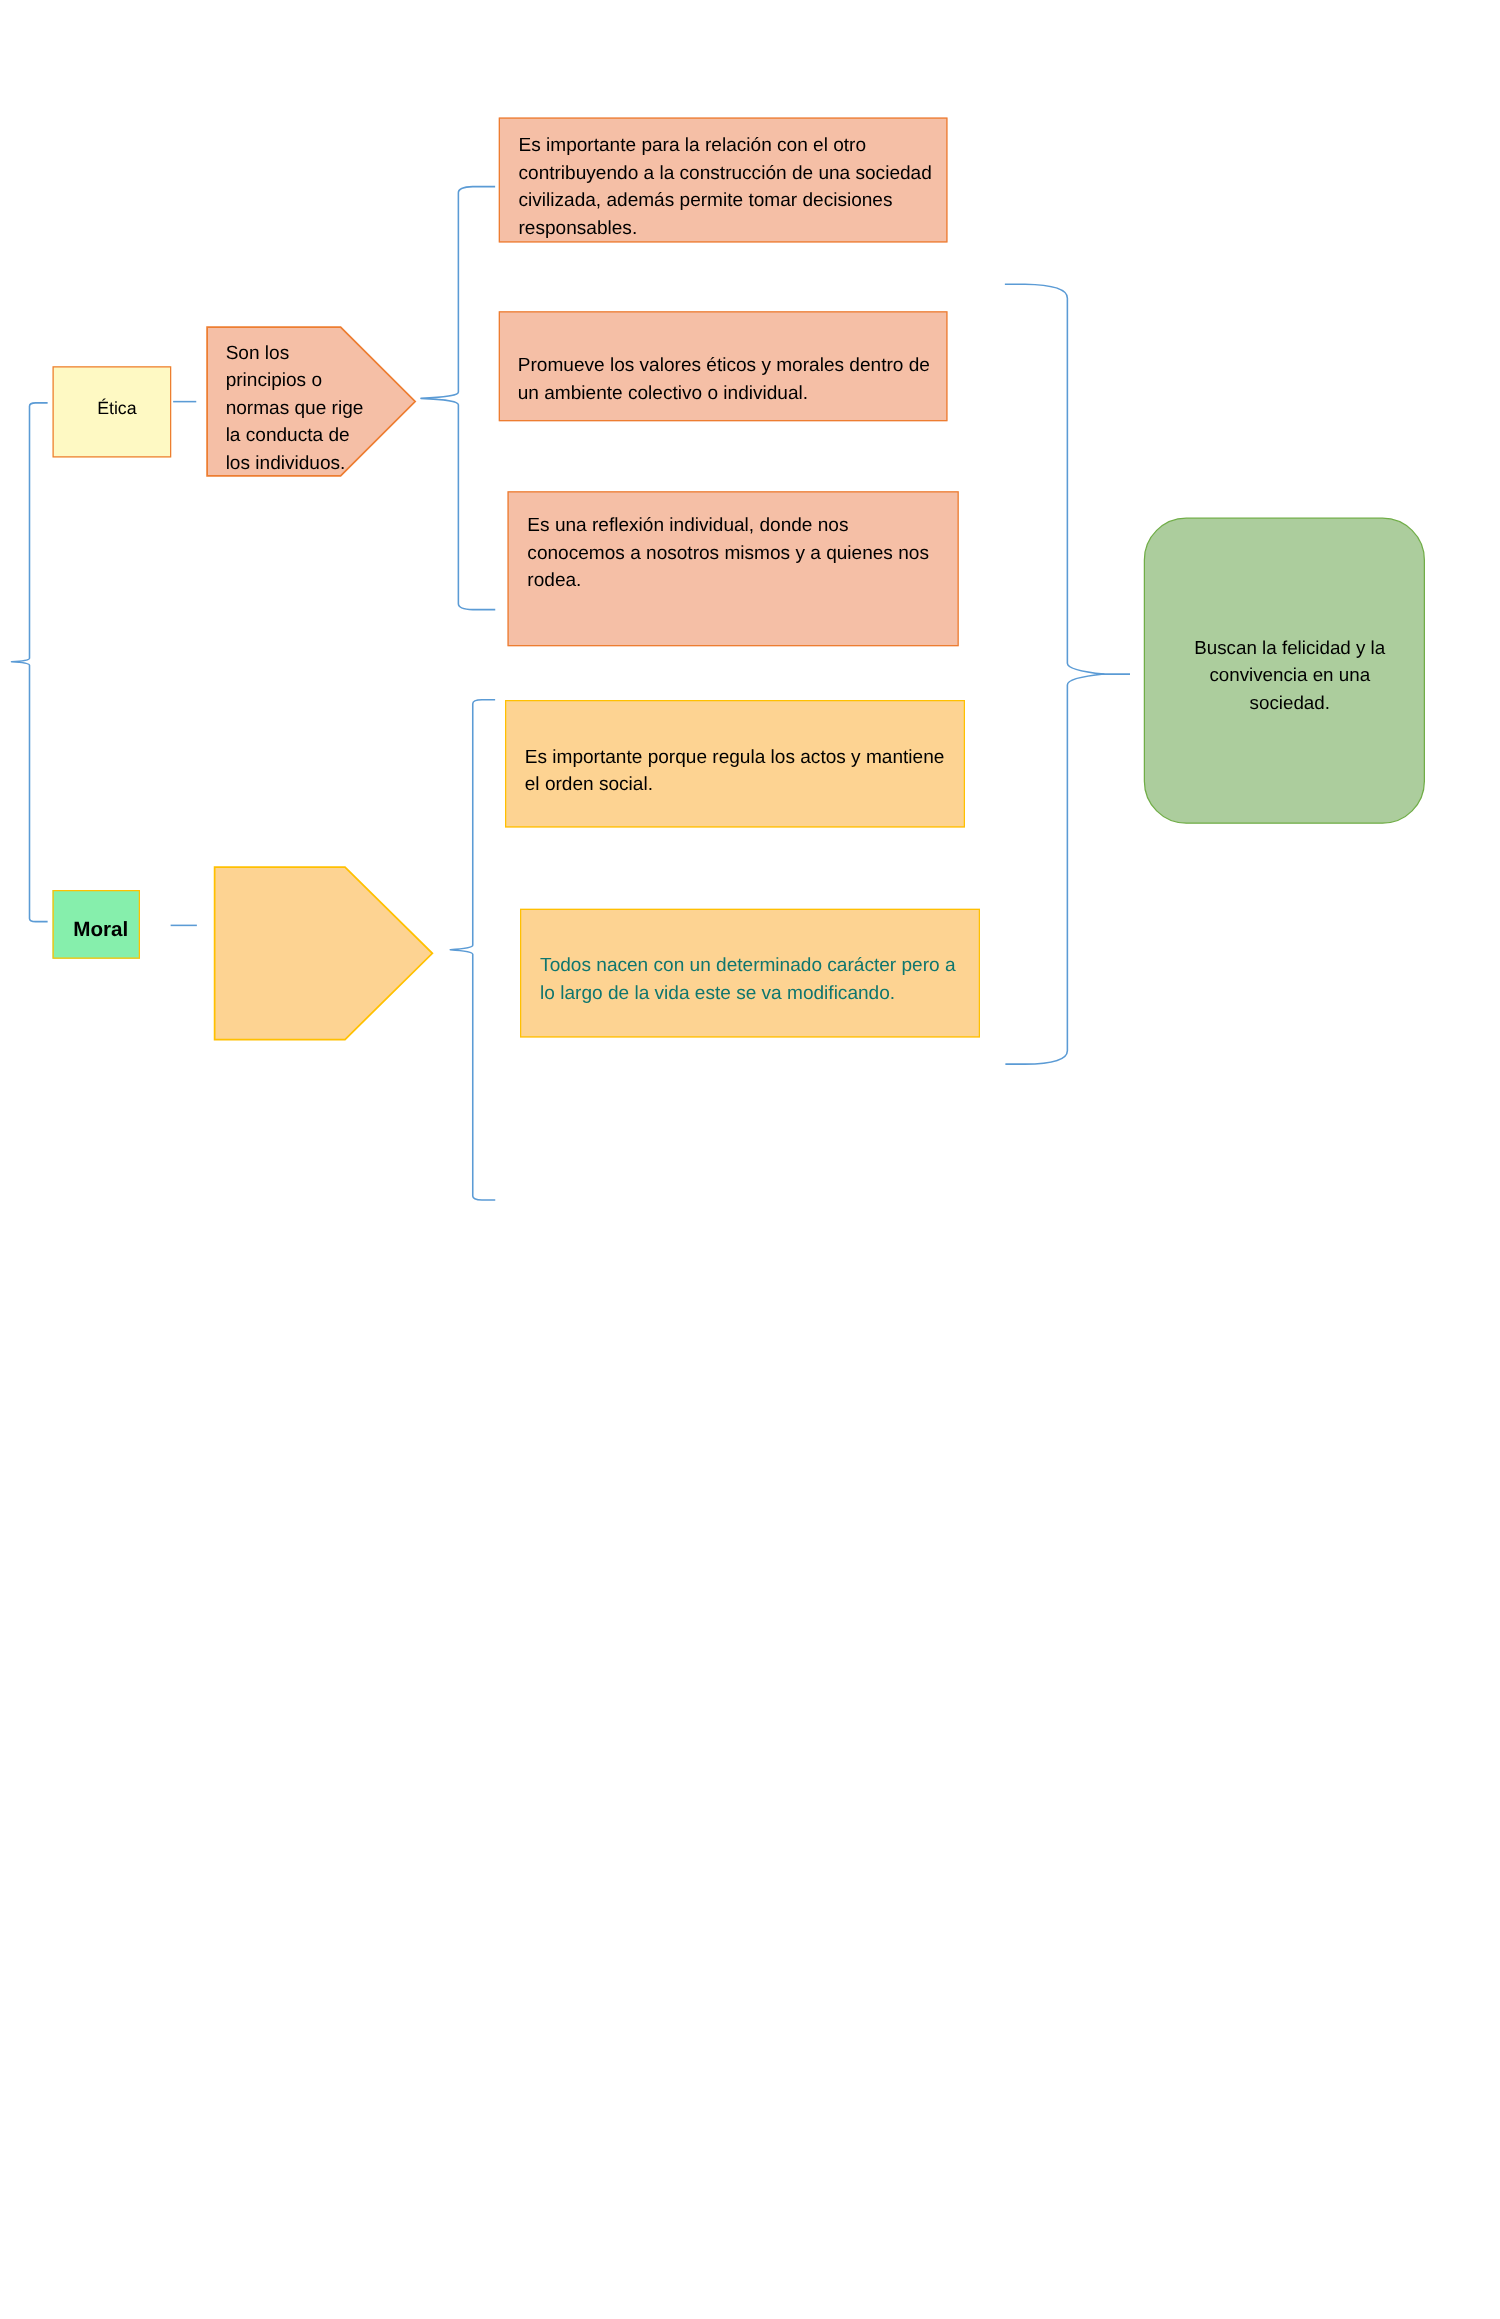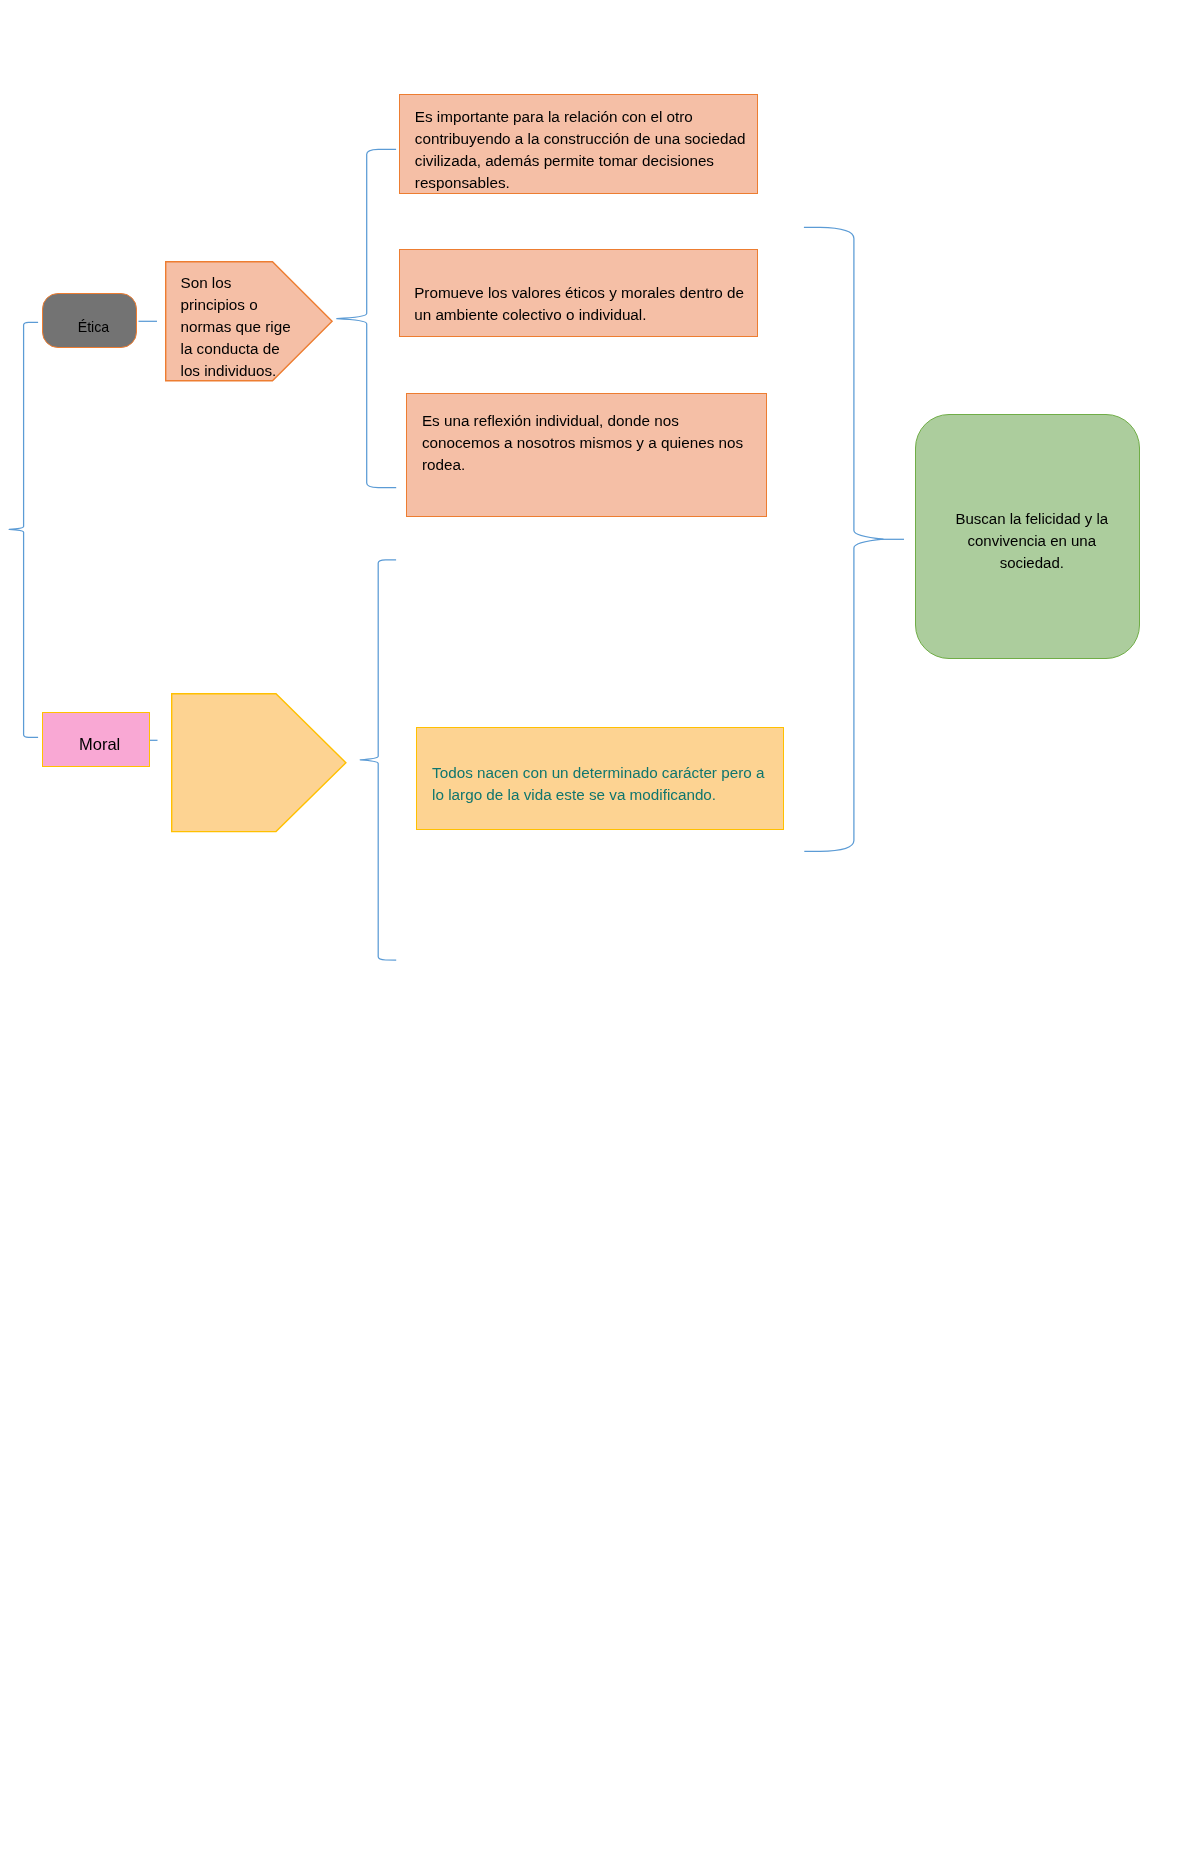--- a/index.html
+++ b/index.html
@@ -45,21 +45,21 @@
                L 378.2 956.8 C 378.2 958.7 380.4 959.9 385.6 960 L 396.2 960"></path>
 
       <path d="M 803.9 227.4 L 820 227.4 C 838 227.7 853.9 229.9 853.9 238.5
                L 853.9 530.5 C 853.9 534.0 861.5 537.0 883.1 539.2
                C 861.5 541.4 853.9 544.4 853.9 547.9
                L 853.9 840.5 C 853.9 849.1 838 851.1 820 851.3 L 804.3 851.3"></path>
       <path d="M 877 539.3 L 904 539.3"></path>
     </g>
   </svg>
 
-  <div class="shape box" style="left:42px;top:293px;width:95px;height:55px;background:#737373;border-color:#ED7D31;border-radius:16px;">
+  <div class="shape box" style="left:42px;top:293px;width:95px;height:73px;background:#fef9c3;border-color:#ED7D31;">
     <div class="tx ctr" style="left: 0px; top: 18.6px; width: 100%; white-space: normal; font-size: 14.2px; line-height: 20.6px; color: rgb(0, 0, 0);">Ética</div>
   </div>
 
   <svg class="shape" style="left:165px;top:261.4px;width:168px;height:121px;overflow:visible;" viewBox="0 0 168 121" width="168" height="121">
     <path d="M 0.7 0.7 L 107.5 0.7 L 167.1 60.2 L 107.5 119.7 L 0.7 119.7 Z" fill="#F5BFA6" stroke="#ED7D31" stroke-width="1.4" stroke-linejoin="miter"></path>
   </svg>
   <div class="shape" style="left:176.5px;top:268px;width:150px;height:120px;">
     <div class="tx" style="left: 0px; top: 0px; color: rgb(0, 0, 0);">Son los
 principios o
 normas que rige
@@ -78,28 +78,32 @@
     <div class="tx" style="left: 10.2px; top: 28px; color: rgb(0, 0, 0);">Promueve los valores éticos y morales dentro de
 un ambiente colectivo o individual.</div>
   </div>
 
   <div class="shape box" style="left:406px;top:393px;width:361px;height:124px;background:#F5BFA6;border-color:#ED7D31;">
     <div class="tx" style="left: 10.9px; top: 12.2px; color: rgb(0, 0, 0);">Es una reflexión individual, donde nos
 conocemos a nosotros mismos y a quienes nos
 rodea.</div>
   </div>
 
-  <div class="shape box" style="left:42px;top:712px;width:108px;height:55px;background:#f9a8d4;border-color:#FFC000;">
+  <div class="shape box" style="left:42px;top:712px;width:70px;height:55px;background:#86efac;border-color:#FFC000;font-weight:bold;">
     <div class="tx ctr" style="left: -0.4px; top: 15px; width: 100%; white-space: normal; font-size: 16.5px; line-height: 24px; color: rgb(0, 0, 0);">Moral</div>
   </div>
 
   <svg class="shape" style="left:171.3px;top:692.5px;width:176px;height:140px;overflow:visible;" viewBox="0 0 176 140" width="176" height="140">
     <path d="M 0.7 0.7 L 105 0.7 L 174.9 69.65 L 105 138.6 L 0.7 138.6 Z" fill="#FDD392" stroke="#FFC000" stroke-width="1.4" stroke-linejoin="miter"></path>
   </svg>
 
+  <div class="shape box" style="left:404px;top:560px;width:368px;height:102px;background:#FDD392;border-color:#FFC000;">
+    <div class="tx" style="left: 10.8px; top: 30px; color: rgb(0, 0, 0);">Es importante porque regula los actos y mantiene
+el orden social.</div>
+  </div>
 
   <div class="shape box" style="left:416px;top:727px;width:368px;height:103px;background:#FDD392;border-color:#FFC000;">
     <div class="tx" style="left: 11.1px; top: 30.3px; color: #0f766e;">Todos nacen con un determinado carácter pero a
 lo largo de la vida este se va modificando.</div>
   </div>
 
 
   <div class="shape box" style="left:915px;top:414px;width:225px;height:245px;background:#ACCD9D;border-color:#70AD47;border-radius:34px;">
     <div class="tx ctr" style="left: 0.3px; top: 89px; width: 100%; font-size: 15.03px; line-height: 22.1px; color: rgb(0, 0, 0);">Buscan la felicidad y la
 convivencia en una

